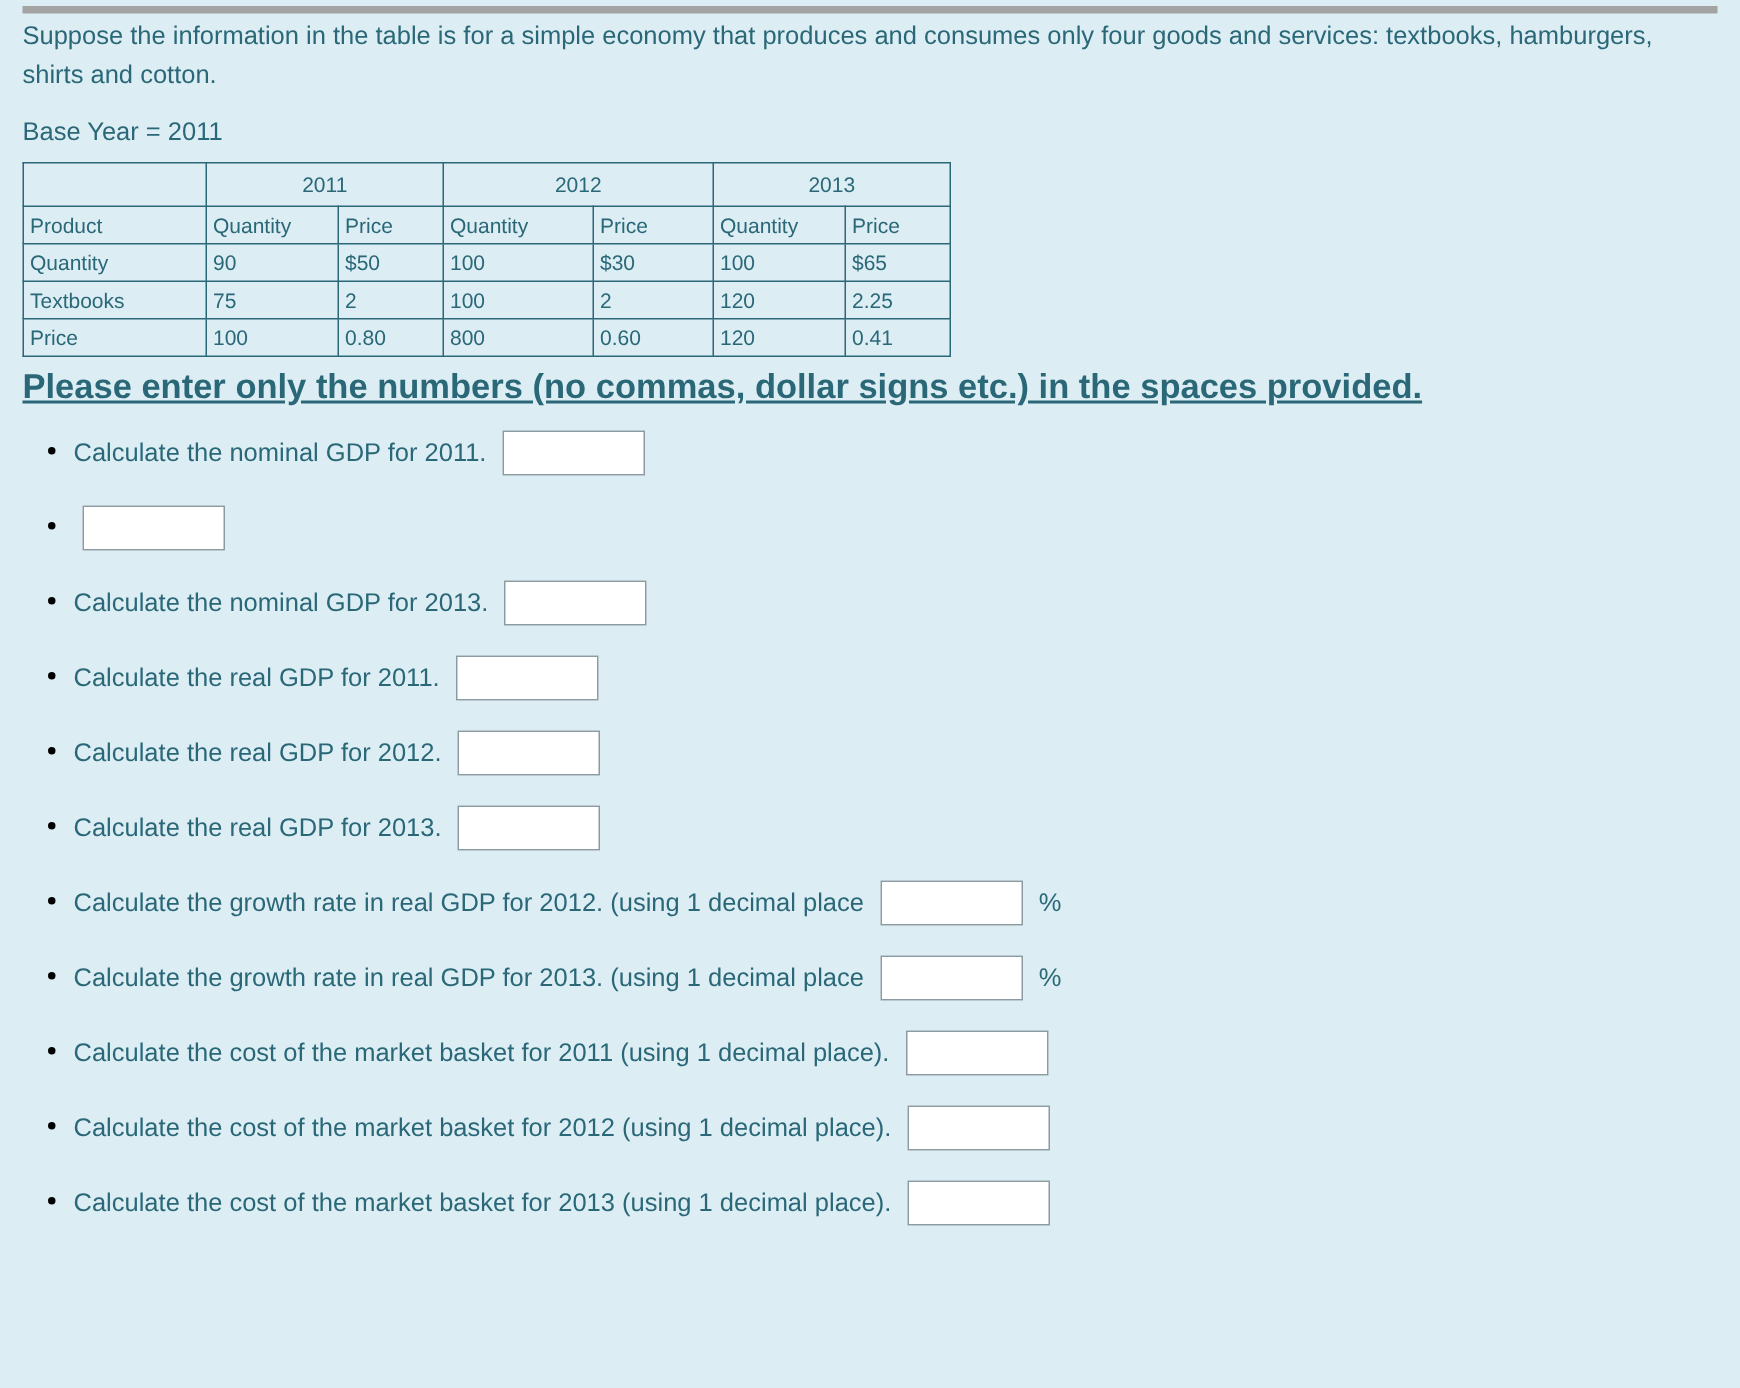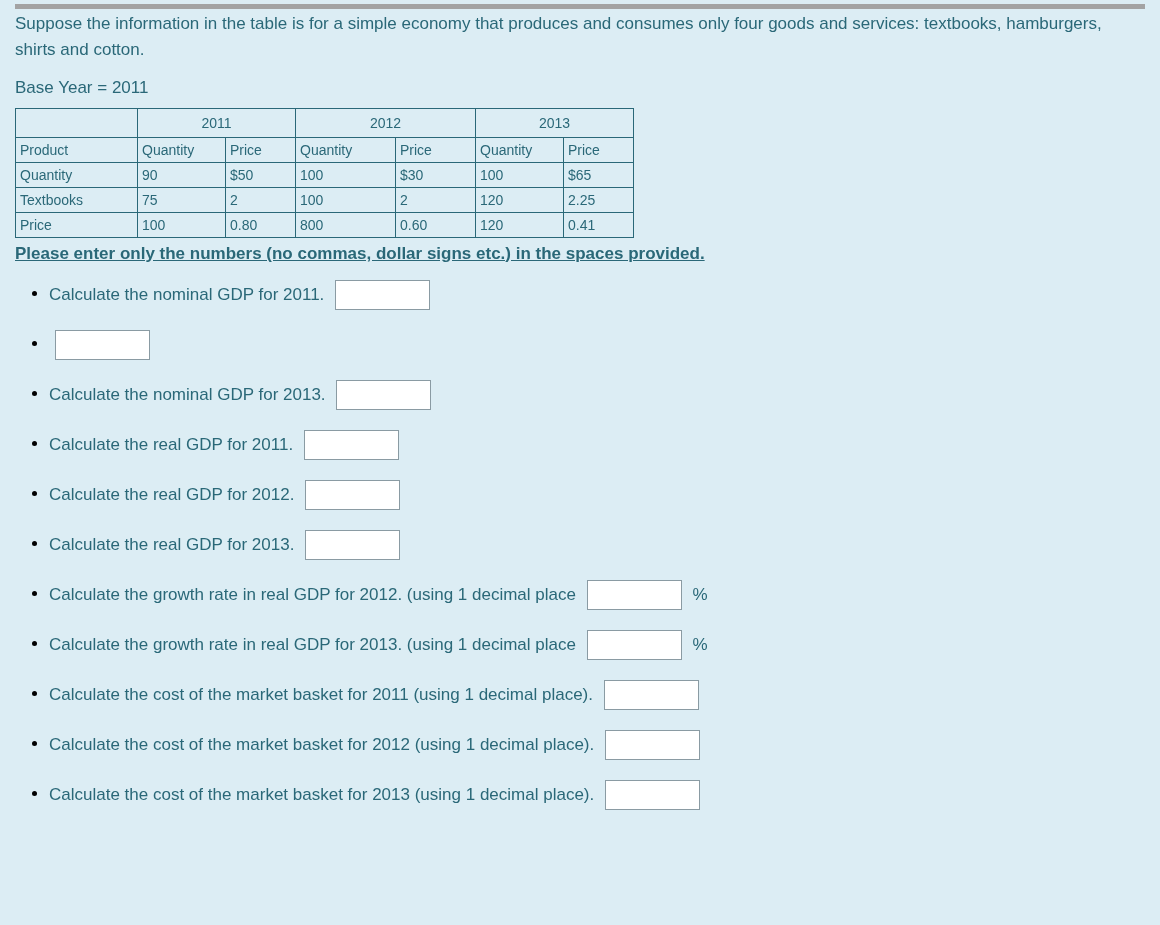--- a/index.html
+++ b/index.html
@@ -50,21 +50,21 @@
     .col-price { width: 70px; }
     .col-qty2 { width: 100px; }
     .col-price2 { width: 80px; }
     .col-qty3 { width: 88px; }
     .col-price3 { width: 70px; }
     .instruction {
       text-decoration: underline;
       font-weight: bold;
       color: #2a6878;
       margin-bottom: 6px;
-      font-size: 17px;
+      font-size: 23px;
     }
     ul {
       list-style-type: disc;
       padding-left: 34px;
     }
     ul li {
       color: #000;
       margin-bottom: 0;
       padding: 10px 0 10px 0;
       line-height: 1.4;

